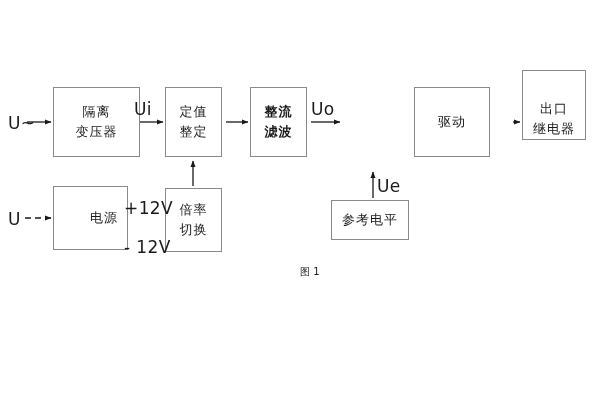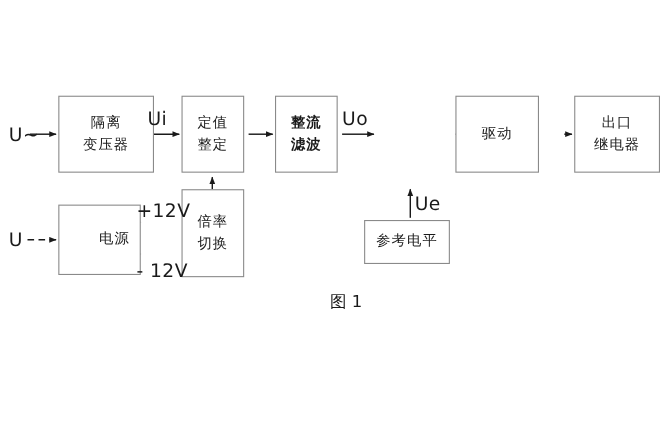--- a/index.html
+++ b/index.html
@@ -20,21 +20,21 @@
   }
   .box .ln{display:block;white-space:nowrap;}
   .cjk{font-size:13px;letter-spacing:1px;}
 
   
   .lbl{
     position:absolute;color:#1a1a1a;white-space:nowrap;
     font-size:13px;line-height:1;
   }
   .lbl-lat{font-size:17px;letter-spacing:.4px;}
-  .caption{position:absolute;font-size:15px;color:#1a1a1a;white-space:nowrap;}
+  .caption{position:absolute;font-size:10px;color:#1a1a1a;white-space:nowrap;}
 
   
   #wires{position:absolute;left:0;top:0;width:600px;height:400px;pointer-events:none;}
 </style>
 </head>
 <body>
 
 <div id="canvas">
 
   <svg id="wires" viewBox="0 0 600 400" xmlns="http://www.w3.org/2000/svg">
@@ -84,41 +84,41 @@
   <div class="box" style="left:250px;top:87px;width:57px;height:70px;font-weight:bold;">
     <span class="ln cjk">整流</span>
     <span class="ln cjk">滤波</span>
   </div>
 
 
   <div class="box" style="left:414px;top:87px;width:76px;height:70px;">
     <span class="ln cjk">驱动</span>
   </div>
 
-  <div class="box" style="left:522px;top:87px;width:78px;height:70px;">
+  <div class="box" style="left:522px;top:70px;width:64px;height:70px;justify-content:flex-end;">
     <span class="ln cjk">出口</span>
     <span class="ln cjk">继电器</span>
   </div>
 
   <div class="box" style="left:53px;top:186px;width:75px;height:64px;padding-left:27px;">
     <span class="ln cjk">电源</span>
   </div>
 
-  <div class="box" style="left:165px;top:172px;width:57px;height:80px;text-align:right;">
+  <div class="box" style="left:165px;top:188px;width:57px;height:64px;text-align:right;">
     <span class="ln cjk">倍率</span>
     <span class="ln cjk">切换</span>
   </div>
 
   <div class="box" style="left:331px;top:200px;width:78px;height:40px;">
     <span class="ln cjk">参考电平</span>
   </div>
 
   <div class="lbl lbl-lat" style="left:8px;top:115px;">U~</div>
   <div class="lbl lbl-lat" style="left:8px;top:211px;">U</div>
   <div class="lbl lbl-lat" style="left:134px;top:101px;">Ui</div>
   <div class="lbl lbl-lat" style="left:311px;top:101px;">Uo</div>
-  <div class="lbl lbl-lat" style="left:124px;top:184px;">+12V</div>
+  <div class="lbl lbl-lat" style="left:124px;top:200px;">+12V</div>
   <div class="lbl lbl-lat" style="left:124px;top:239px;">- 12V</div>
   <div class="lbl lbl-lat" style="left:377px;top:178px;">Ue</div>
 
   <div class="caption" style="left:300px;top:265px;">图 1</div>
 
 </div>
 
 </body></html>

